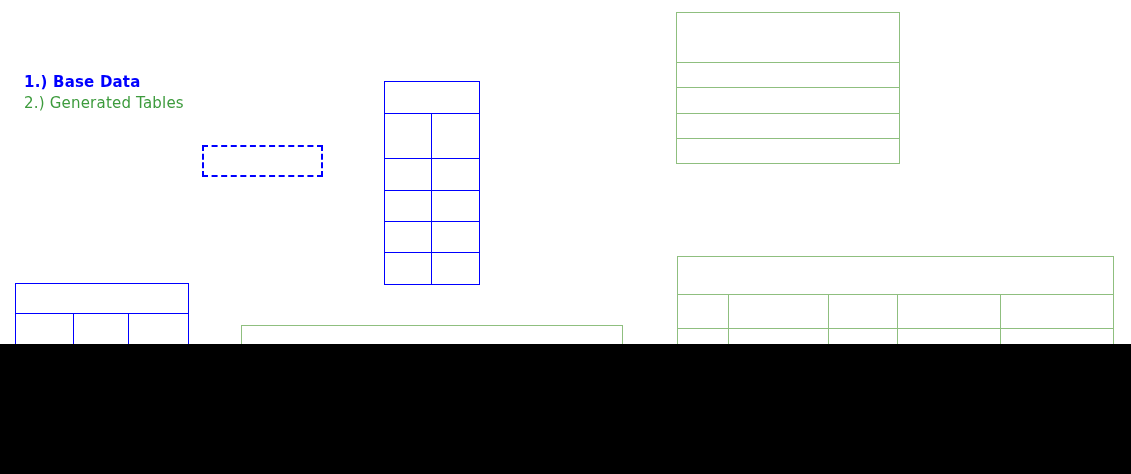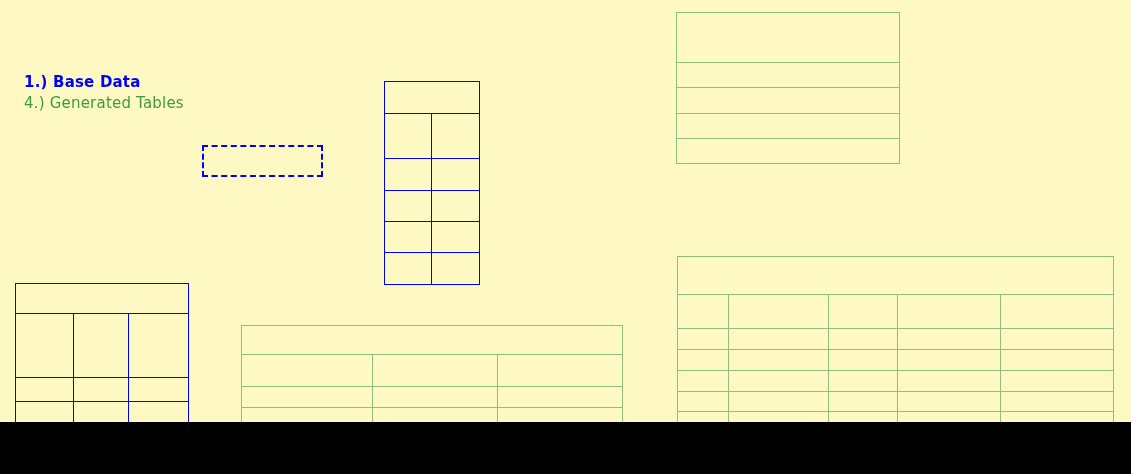--- a/index.html
+++ b/index.html
@@ -6,22 +6,22 @@
     margin: 0;
     padding: 0;
     background: #000000;
   }
   body {
     font-family: "DejaVu Sans", "Liberation Sans", sans-serif;
   }
   #canvas {
     position: relative;
     width: 1131px;
-    height: 422px;
-    background: #fef9c3;
+    height: 344px;
+    background: #ffffff;
     overflow: hidden;
   }
   .legend {
     position: absolute;
     left: 24px;
     top: 72px;
     line-height: 21px;
     white-space: nowrap;
   }
   .legend-line {
@@ -73,21 +73,21 @@
     background: transparent;
   }
 </style>
 </head>
 <body>
 
 <div id="canvas">
 
   <div class="legend">
     <div class="legend-line legend-base">1.) Base Data</div>
-    <div class="legend-line legend-generated">4.) Generated Tables</div>
+    <div class="legend-line legend-generated">2.) Generated Tables</div>
   </div>
 
   <div class="dashed-box" style="left:202px; top:145px; width:121px; height:32px;"></div>
 
   <div class="tbl tbl-blue" style="left:384px; top:81px; width:95px; height:177px;">
     <table>
       <colgroup>
           <col style="width:47px">
           <col style="width:48px">
         </colgroup>

